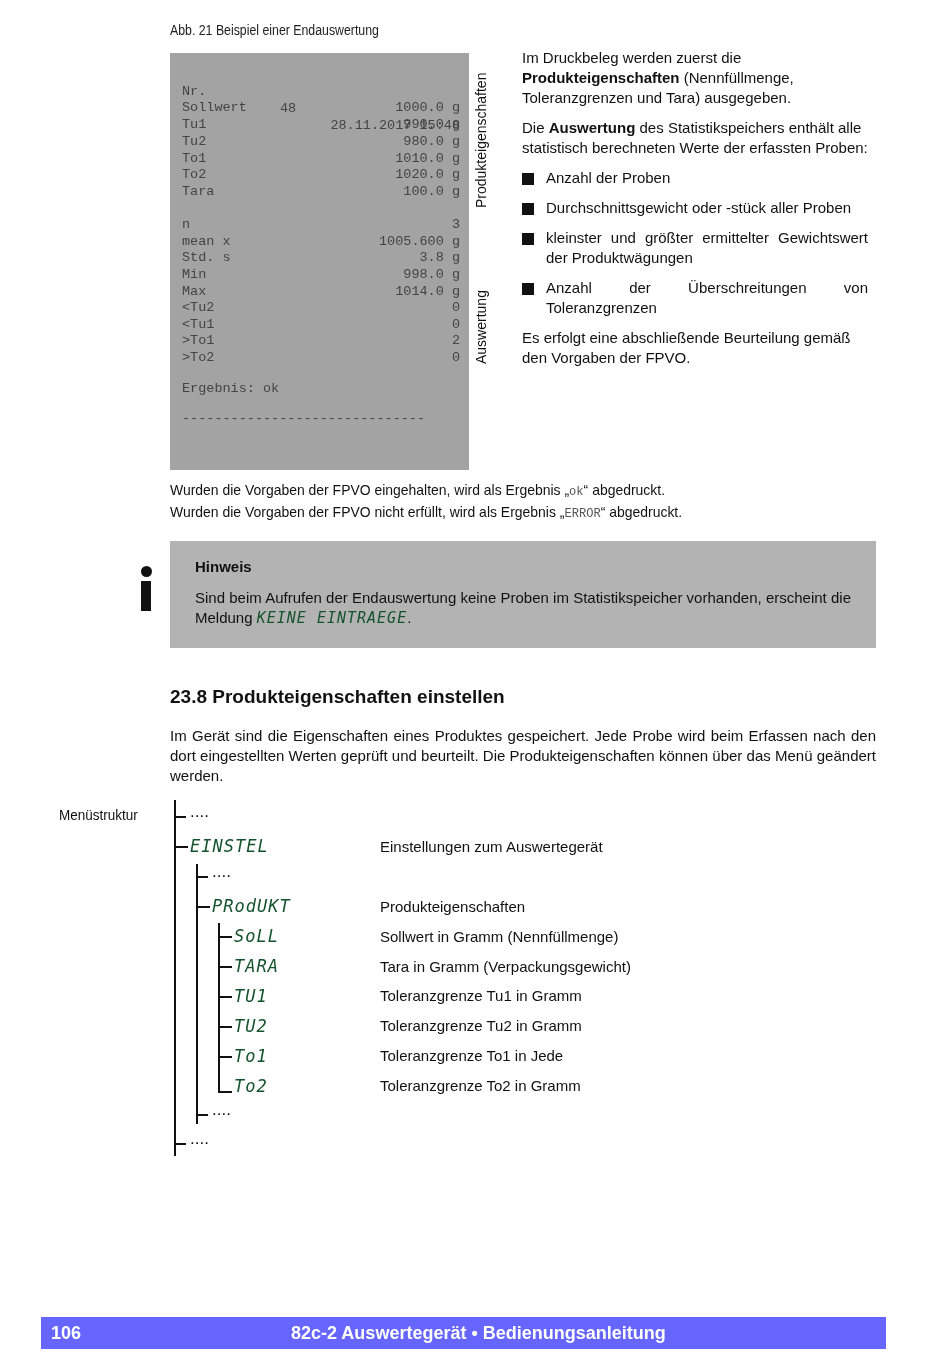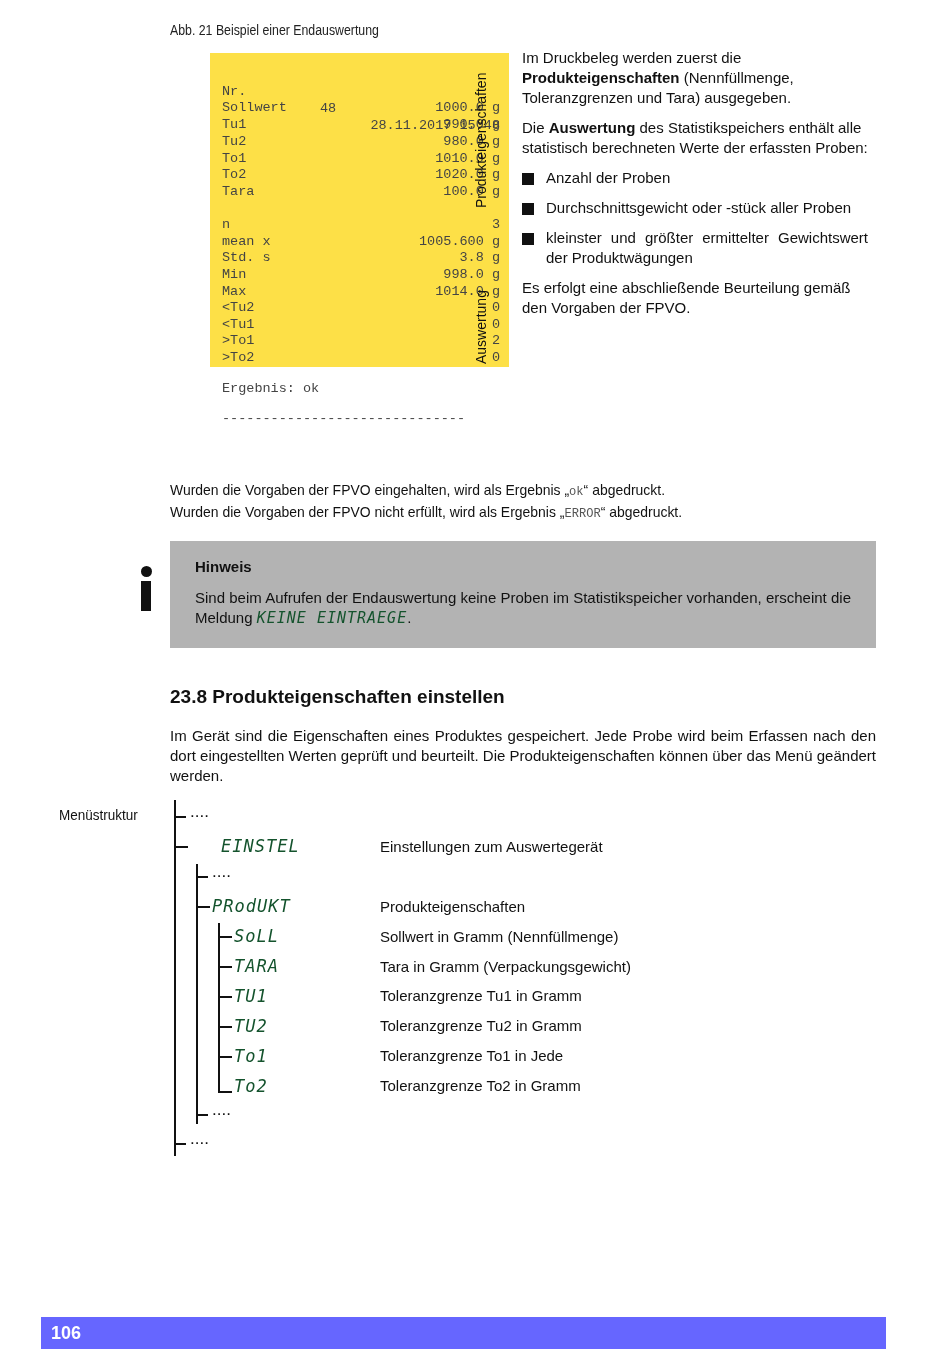--- a/index.html
+++ b/index.html
@@ -6,21 +6,21 @@
   body {
     width:950px; height:1360px; position:relative; background:#ffffff;
     font-family:"Liberation Sans", sans-serif; color:#111; overflow:hidden;
   }
   .abs { position:absolute; }
   .caption {
     left:170px; top:22px; font-size:14px; color:#222;
     font-family:"Liberation Sans", sans-serif; transform:scaleX(0.88); transform-origin:left top;
   }
   .receipt {
-    left:170px; top:53px; width:299px; height:314px; background:#fde047;margin-left:40px;
+    left:170px; top:53px; width:299px; height:417px; background:#a3a3a3;
   }
   .receipt-line {
     position:absolute; left:12px; width:278px; height:17px;
     font-family:"Liberation Mono", monospace; font-size:13.5px; color:#444;
     white-space:pre; line-height:17px;
   }
   .receipt-line .l { position:absolute; left:0; }
   .receipt-line .r { position:absolute; right:0; }
   .vlabel {
     position:absolute; font-size:14px; color:#111;
@@ -90,20 +90,21 @@
 
 <div class="vlabel" style="left:473px; top:208px;">Produkteigenschaften</div>
 <div class="vlabel" style="left:473px; top:364px;">Auswertung</div>
 
 <div class="abs rightcol">
   <p><span>Im Druckbeleg werden zuerst die </span><b>Produkteigenschaften</b><span> (Nennfüllmenge, Toleranzgrenzen und Tara) ausgegeben.</span></p>
   <p><span>Die </span><b>Auswertung</b><span> des Statistikspeichers enthält alle statistisch berechneten Werte der erfassten Proben:</span></p>
   <div class="bullet"><span class="sq"></span><span>Anzahl der Proben</span></div>
   <div class="bullet"><span class="sq"></span><span>Durchschnittsgewicht oder -stück aller Proben</span></div>
   <div class="bullet"><span class="sq"></span><span>kleinster und größter ermittelter Gewichtswert der Produktwägungen</span></div>
+  <div class="bullet"><span class="sq"></span><span>Anzahl der Überschreitungen von Toleranzgrenzen</span></div>
   <p>Es erfolgt eine abschließende Beurteilung gemäß den Vorgaben der FPVO.</p>
 </div>
 
 <div class="abs para" style="left:170px; top:480px; width:706px; transform:scaleX(0.93); transform-origin:left top;">
   <div><span>Wurden die Vorgaben der FPVO eingehalten, wird als Ergebnis „</span><span class="mono-inline">ok</span><span>“ abgedruckt.</span></div>
   <div><span>Wurden die Vorgaben der FPVO nicht erfüllt, wird als Ergebnis „</span><span class="mono-inline">ERROR</span><span>“ abgedruckt.</span></div>
 </div>
 
 <div class="abs note-i">
     <div class="dot"></div>
@@ -124,21 +125,21 @@
   <div class="vline" style="left:174px; top:800px; height:356px;"></div>
 
   <div class="vline" style="left:196px; top:864px; height:260px;"></div>
 
   <div class="vline" style="left:218px; top:923px; height:170px;"></div>
 
   <div class="hline" style="left:174px; top:816px; width:12px;"></div>
   <span class="tree-text" style="left:190px; top:802px;">....</span>
 
   <div class="hline" style="left:174px; top:846px; width:14px;"></div>
-  <span class="tree-text lcd" style="left:190px; top:836px;margin-left:31px;">EINSTEL</span>
+  <span class="tree-text lcd" style="left:190px; top:836px;">EINSTEL</span>
   <span class="desc" style="top:838px;text-align:right;">Einstellungen zum Auswertegerät</span>
 
   <div class="hline" style="left:196px; top:876px; width:12px;"></div>
   <span class="tree-text" style="left:212px; top:862px;">....</span>
 
   <div class="hline" style="left:196px; top:906px; width:14px;"></div>
   <span class="tree-text lcd" style="left:212px; top:896px;">PRodUKT</span>
   <span class="desc" style="top:898px;">Produkteigenschaften</span>
 
   <div class="hline" style="left:218px; top:936px; width:14px;"></div>
@@ -167,13 +168,14 @@
 
   <div class="hline" style="left:196px; top:1114px; width:12px;"></div>
   <span class="tree-text" style="left:212px; top:1100px;">....</span>
 
   <div class="hline" style="left:174px; top:1143px; width:12px;"></div>
   <span class="tree-text" style="left:190px; top:1129px;">....</span>
 </div>
 
 <div class="abs footer">
   <span class="pg">106</span>
+  <span class="ttl">82c-2 Auswertegerät • Bedienungsanleitung</span>
 </div>
 
 </body></html>

